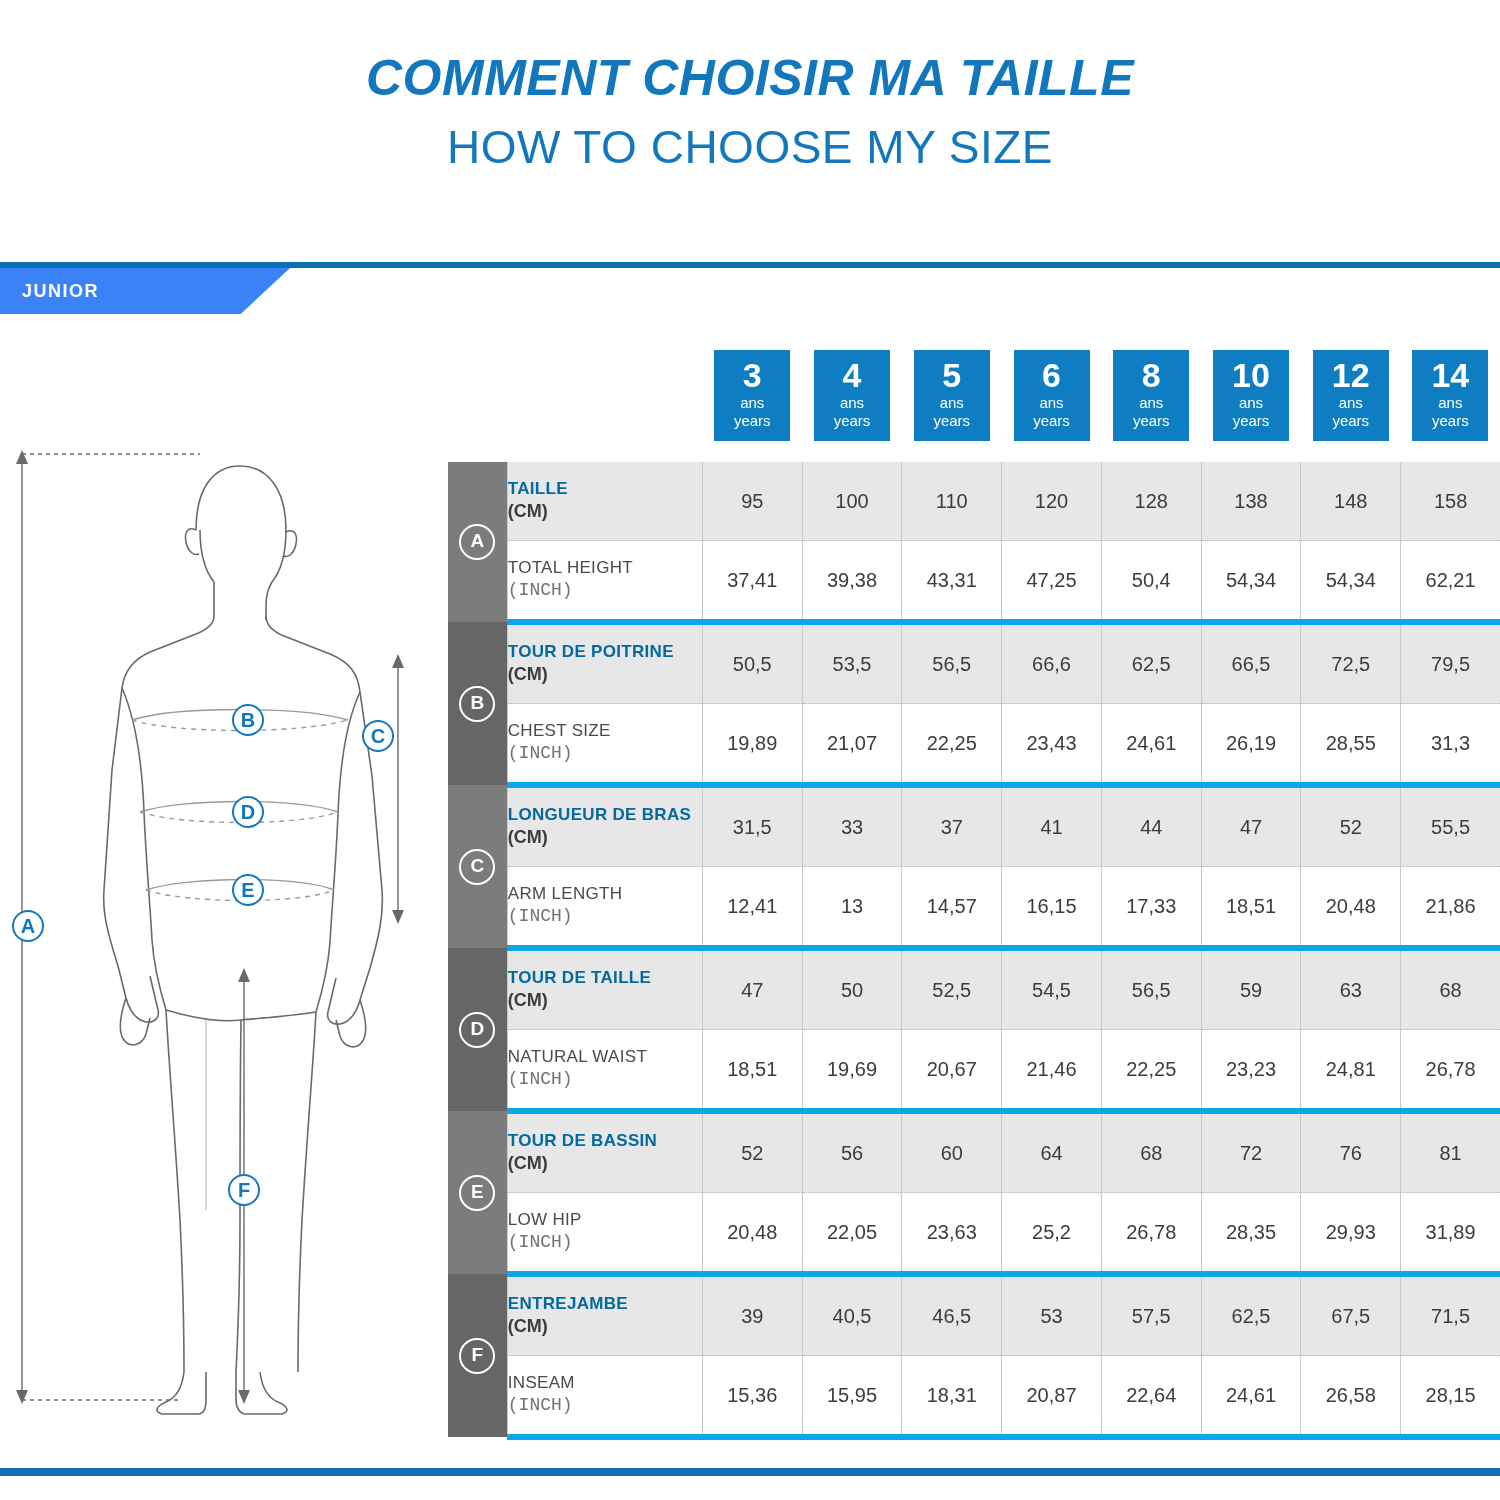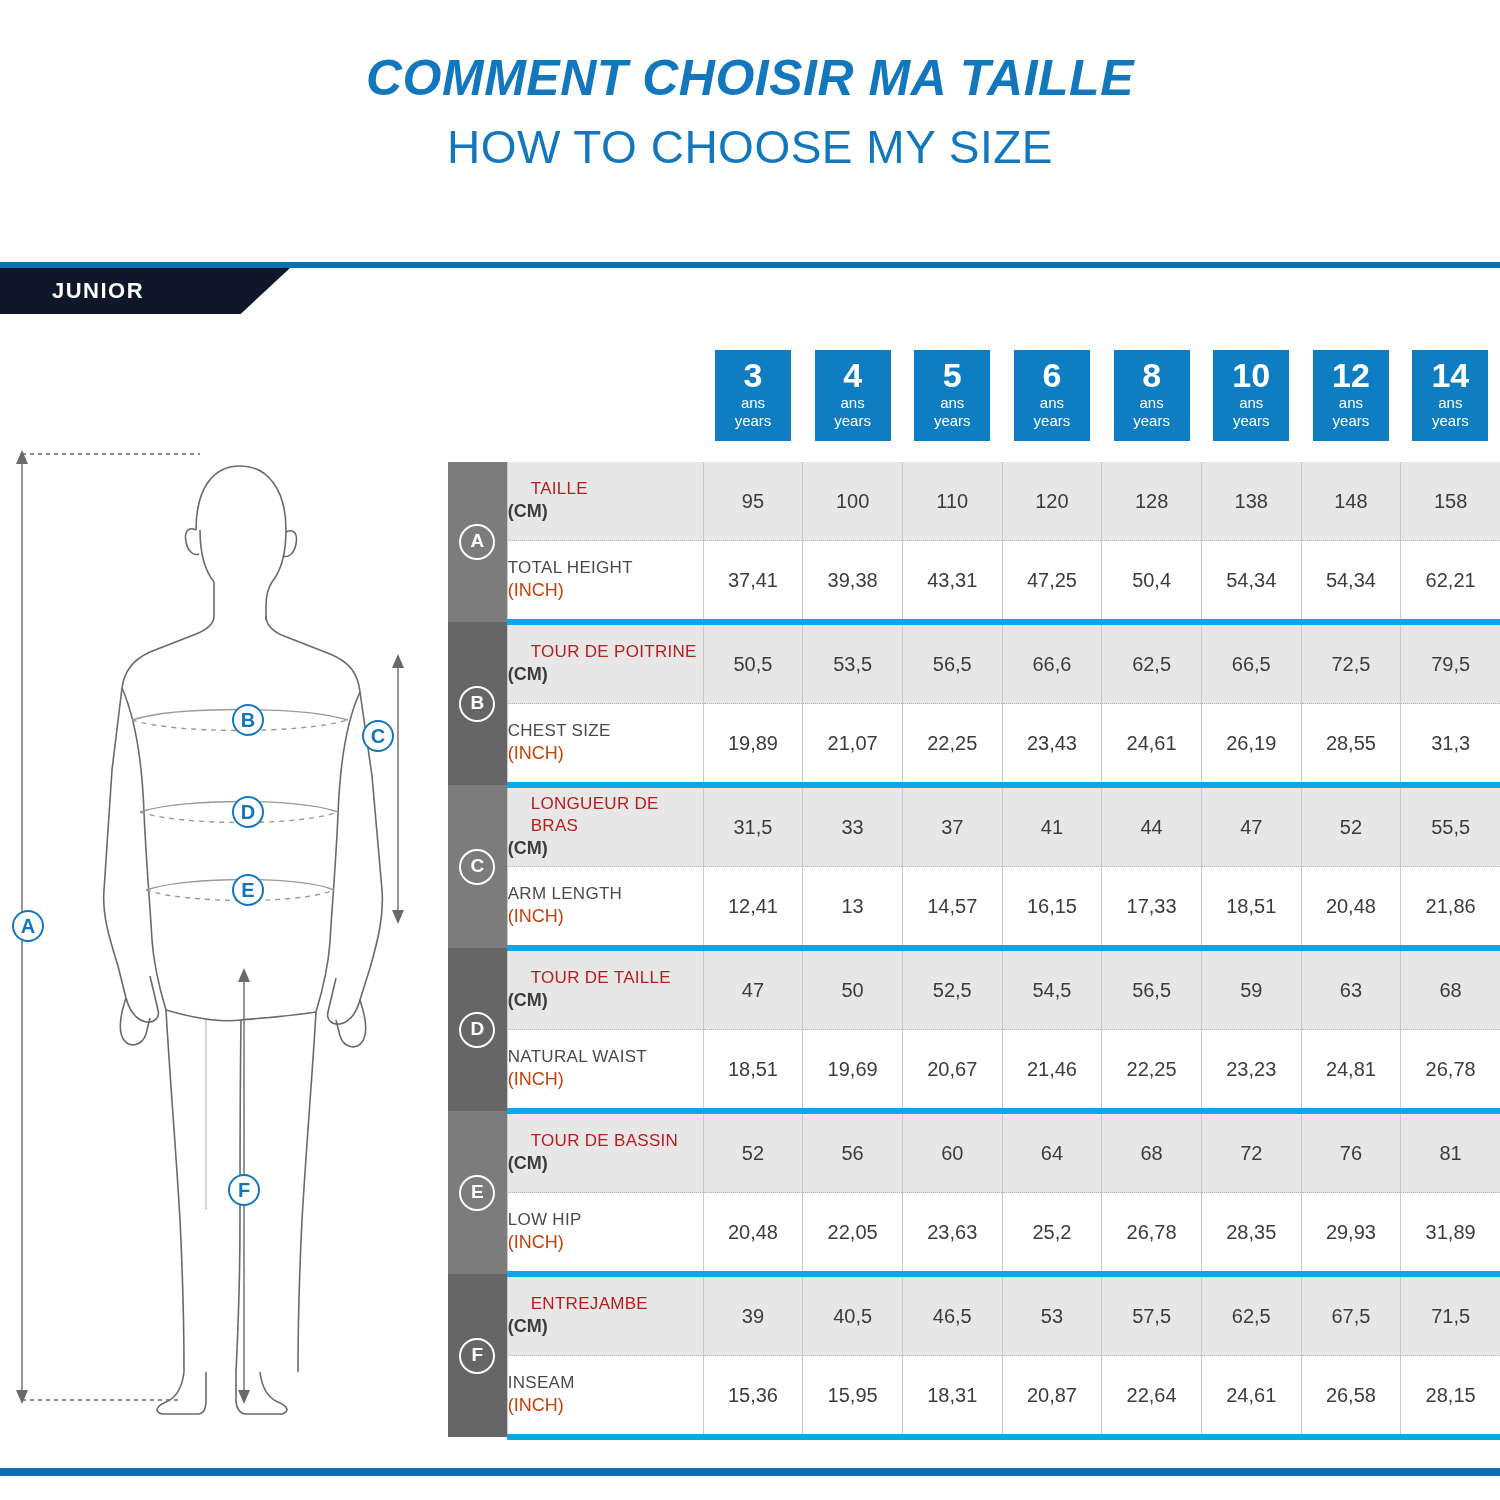--- a/index.html
+++ b/index.html
@@ -46,27 +46,27 @@
     width: 1500px;
     height: 6px;
     background: #0f6fb5;
   }
   .junior-banner {
     position: absolute;
     left: 0;
     top: 268px;
     width: 290px;
     height: 46px;
-    background: #0f172a;
+    background: #3b82f6;
     color: #ffffff;
-    font-size: 22px;
+    font-size: 18px;
     font-weight: bold;
     letter-spacing: 1.5px;
     line-height: 46px;
-    padding-left: 52px;
+    padding-left: 22px;
     box-sizing: border-box;
     clip-path: polygon(0 0, 100% 0, 83% 100%, 0 100%);
   }
 
   
   .figure {
     position: absolute;
     left: 0;
     top: 420px;
     width: 448px;
@@ -137,24 +137,24 @@
 
   
   .label-cell {
     width: 198px;
     padding: 13px 10px 13px 22px;
     vertical-align: middle;
     line-height: 1.3;
   }
   .lab-main { font-size: 17px; letter-spacing: 0.3px; }
   .lab-unit { font-size: 18px; }
-  .row-cm .lab-main { font-weight: normal; color: #b91c1c; margin-left: 23px; }
+  .row-cm .lab-main { font-weight: bold; color: #0369a1; }
   .row-cm .lab-unit { font-weight: bold; color: #3c3c3b; }
   .row-in .lab-main { font-weight: normal; color: #4a4a4a; }
-  .row-in .lab-unit { font-weight: normal; color: #c2410c; }
+  .row-in .lab-unit { font-weight: normal; color: #737373; font-family: Liberation Mono, monospace; }
 
   .val-cell {
     width: 100px;
     text-align: center;
     vertical-align: middle;
     font-size: 20px;
     height: 78px;
   }
   .row-cm .val-cell { font-weight: normal; }
   .row-cm { background: #e7e7e7; }

